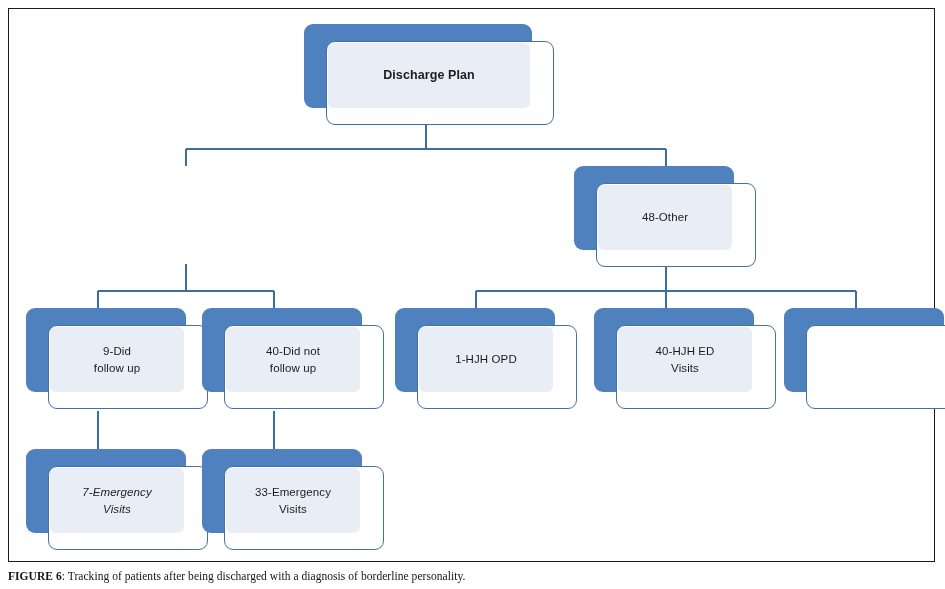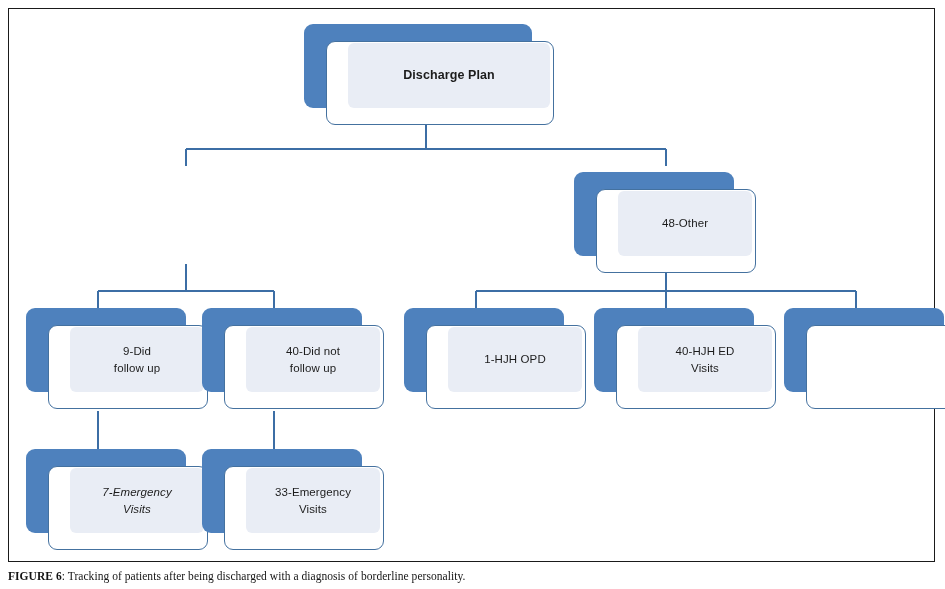--- a/index.html
+++ b/index.html
@@ -84,21 +84,20 @@
     top: 19px;
     width: 146px;
     height: 67px;
     background: #E9EDF5;
     border-radius: 6px;
     box-sizing: border-box;
     display: flex;
     align-items: center;
     justify-content: center;
     text-align: center;
-    margin-left: 20px;
   }
   .node .label {
     font-family: "Liberation Sans", sans-serif;
     font-size: 11.5px;
     line-height: 1.45;
     color: #1c1c1c;
     letter-spacing: 0.1px;
     white-space: pre-line;
   }
   .node.root .label {
@@ -164,21 +163,21 @@
 
       <div class="node root" style="left:295px; top:15px; width:250px; height:103px;">
         <div class="plate"></div>
         <div class="card"></div>
         <div class="inner">
           <span class="label">Discharge Plan</span>
         </div>
       </div>
 
 
-      <div class="node level2" style="left:565px; top:163px; width:182px; height:103px;">
+      <div class="node level2" style="left:565px; top:157px; width:182px; height:103px;">
         <div class="plate"></div>
         <div class="card"></div>
         <div class="inner">
           <span class="label">48-Other</span>
         </div>
       </div>
 
       <div class="node level2" style="left:17px; top:299px; width:182px; height:103px;">
         <div class="plate"></div>
         <div class="card"></div>
@@ -190,21 +189,21 @@
 
       <div class="node level2" style="left:193px; top:299px; width:168px; height:103px;">
         <div class="plate"></div>
         <div class="card"></div>
         <div class="inner">
           <span class="label">40-Did not
 follow up</span>
         </div>
       </div>
 
-      <div class="node level2" style="left:395px; top:299px; width:182px; height:103px;">
+      <div class="node level2" style="left:386px; top:299px; width:182px; height:103px;">
         <div class="plate"></div>
         <div class="card"></div>
         <div class="inner">
           <span class="label">1-HJH OPD</span>
         </div>
       </div>
 
       <div class="node level2" style="left:585px; top:299px; width:182px; height:103px;">
         <div class="plate"></div>
         <div class="card"></div>

